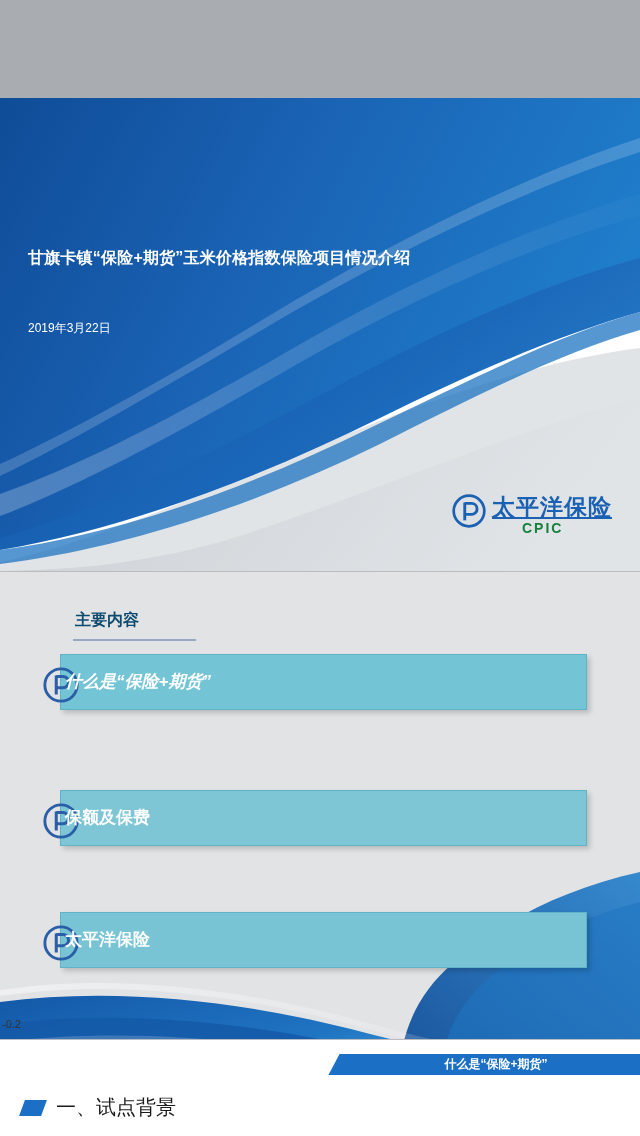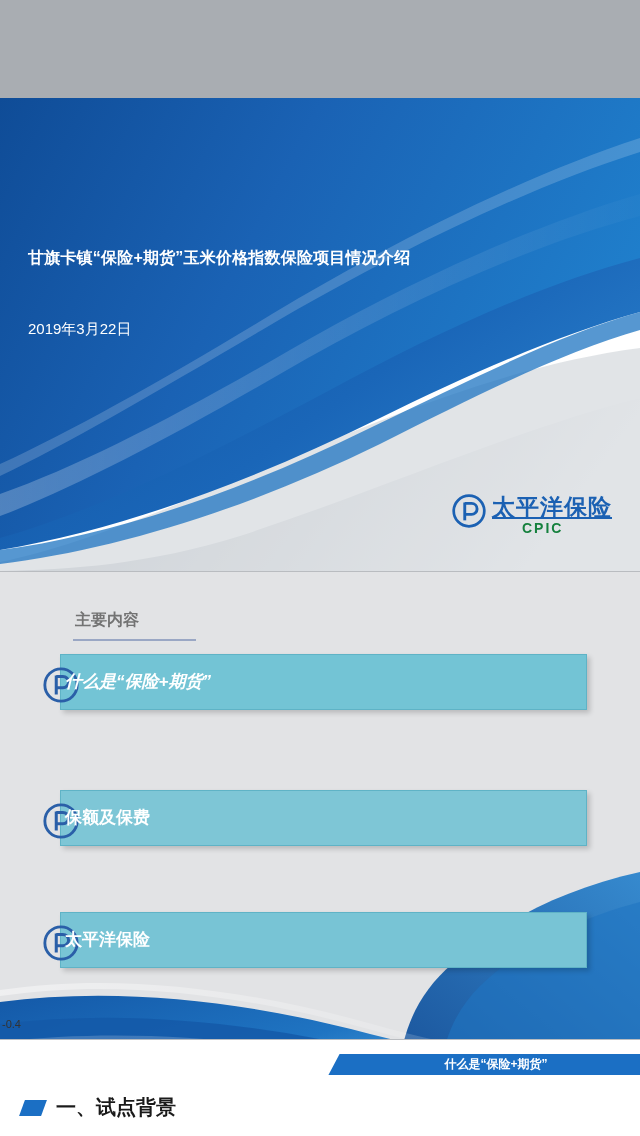--- a/index.html
+++ b/index.html
@@ -37,21 +37,21 @@
     font-size: 16px;
     color: #ffffff;
     font-weight: bold;
     letter-spacing: 0.2px;
     white-space: nowrap;
   }
   .slide1-date {
     position: absolute;
     left: 28px;
     top: 222px;
-    font-size: 15px;
+    font-size: 12px;
     color: #ffffff;
     white-space: nowrap;
   }
   .logo-wrap {
     position: absolute;
     left: 452px;
     top: 390px;
     width: 170px;
     height: 60px;
   }
@@ -96,21 +96,21 @@
     position: absolute;
     left: 0; top: 0;
     width: 640px; height: 500px;
   }
   .s2-heading {
     position: absolute;
     left: 75px;
     top: 38px;
     font-size: 16px;
     font-weight: bold;
-    color: #737373;
+    color: #0c4a6e;
     white-space: nowrap;
   }
   .s2-heading-rule {
     position: absolute;
     left: 73px;
     top: 67px;
     width: 123px;
     height: 2px;
     background: #9aa7c4;
   }
@@ -199,21 +199,21 @@
     width: 22px;
     height: 16px;
     background: #1b6fc4;
     transform: skewX(-20deg);
   }
   .s3-title {
     position: absolute;
     left: 56px;
     top: 54px;
     font-size: 20px;
-    font-weight: bold;
+    font-weight: normal;
     color: #1a1a1a;
     white-space: nowrap;
   }
   .axis-label {
     position: absolute;
     left: 2px;
     top: 1018px;
     font-size: 11px;
     color: #333333;
     white-space: nowrap;
@@ -343,21 +343,21 @@
   <div class="content-row" style="top:340px;">
     <div class="content-bar teal3"></div>
     <svg class="row-badge" viewBox="0 0 40 40">
       <circle cx="20" cy="20" r="17" fill="none" stroke="#2a5fa8" stroke-width="3"></circle>
       <path d="M15,10 L15,30" stroke="#2a5fa8" stroke-width="3.2" fill="none"></path>
       <path d="M15,11 L22,11 A6,6 0 0 1 22,23 L15,23" fill="none" stroke="#2a5fa8" stroke-width="3.2"></path>
     </svg>
     <div class="content-label">太平洋保险</div>
   </div>
 
-  <div class="axis-label" style="position:absolute; left:2px; top:446px;">-0.4</div>
+  <div class="axis-label" style="position:absolute; left:2px; top:446px;">-0.2</div>
 </div>
 
 <div class="slide-divider" style="top:1039px;"></div>
 
 <div class="slide3">
   <div class="s3-footerbar-skew"></div>
   <div class="s3-footerbar"></div>
   <div class="s3-footer-text">什么是“保险+期货”</div>
   <div class="s3-bullet"></div>
   <div class="s3-title">一、试点背景</div>

